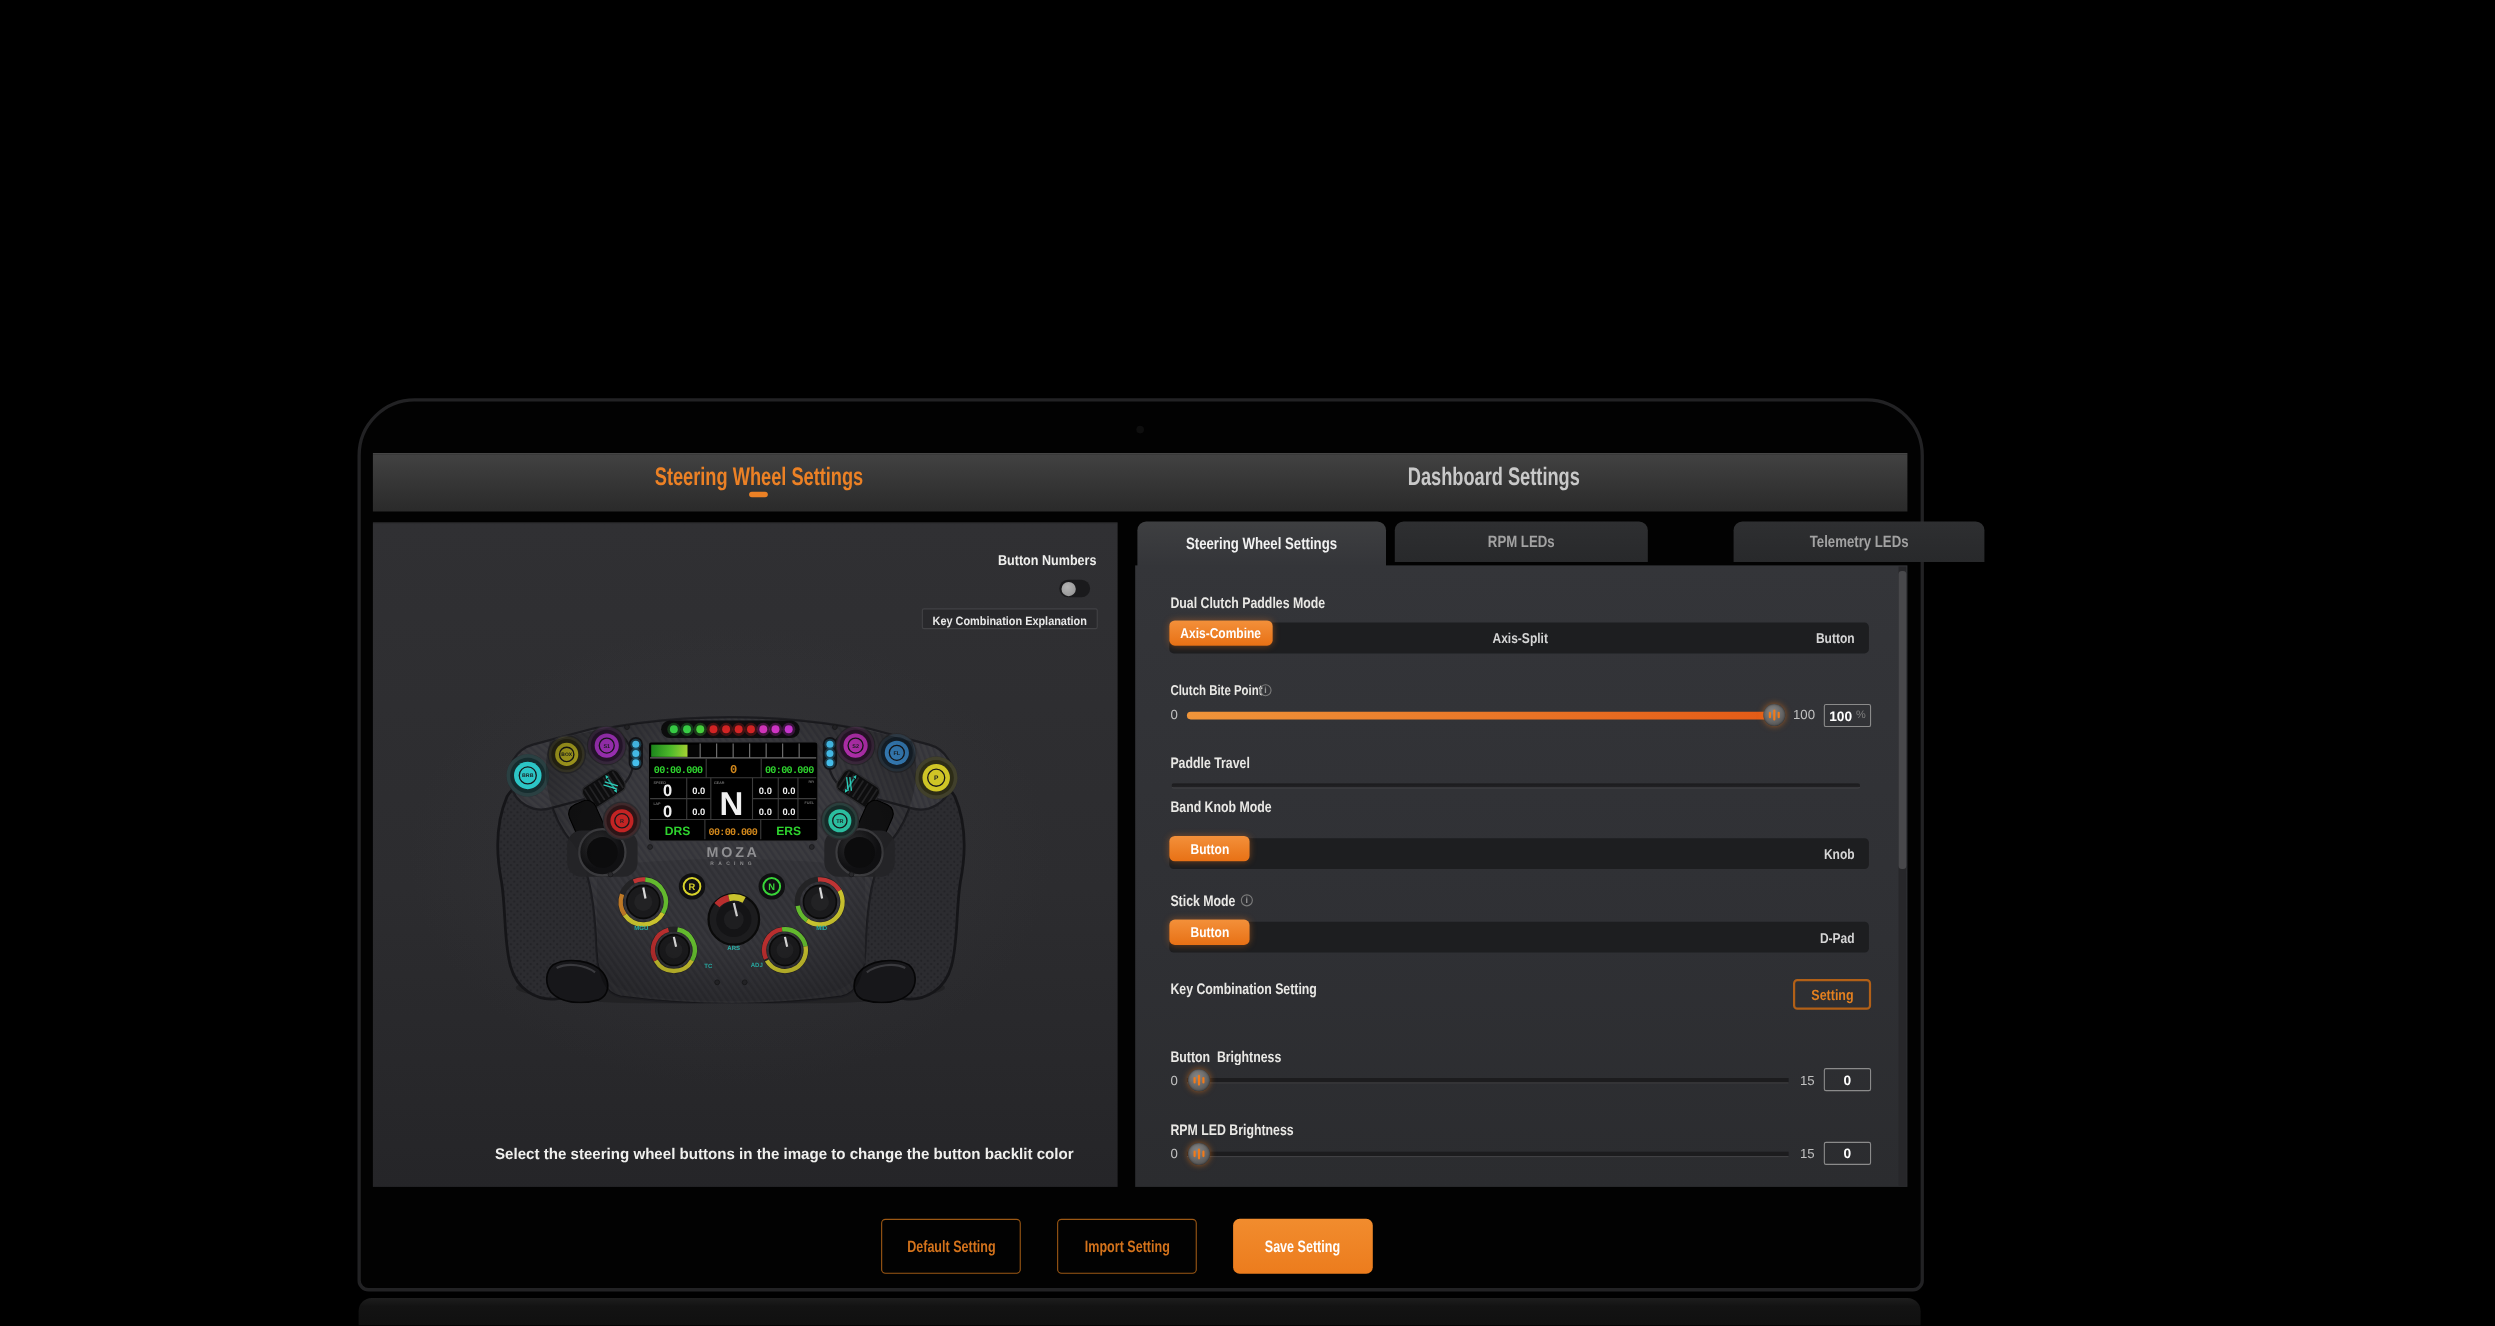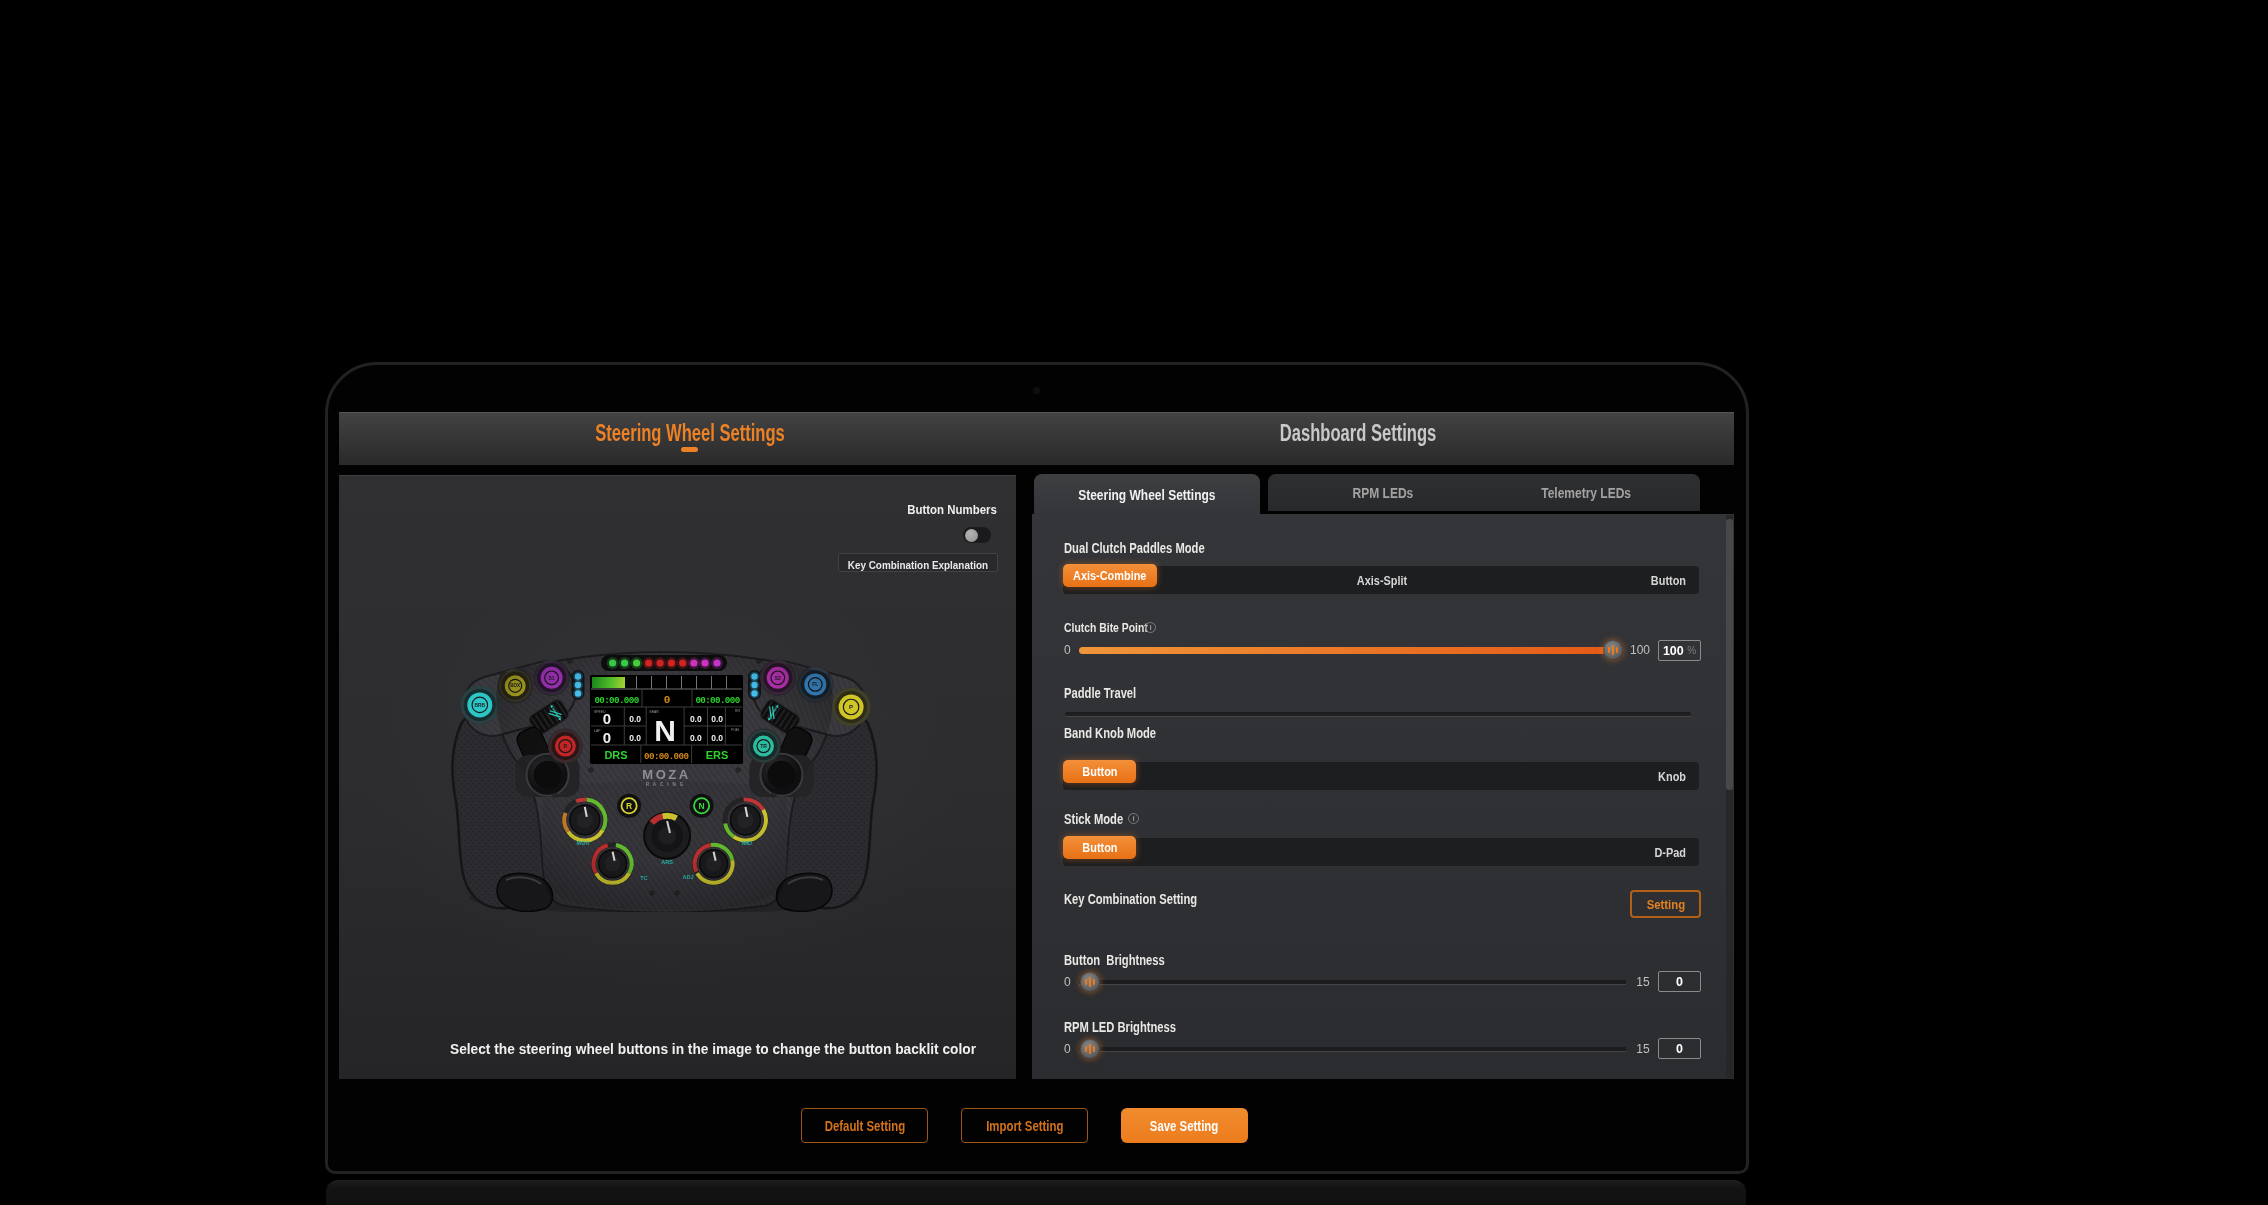--- a/index.html
+++ b/index.html
@@ -31,21 +31,21 @@
     background:radial-gradient(circle at 40% 35%, #b5b5b5, #8e8e8e); position:absolute; }
   #kce { left:838px; top:553px; width:160px; height:19px; background:#29292c;
     border:1px solid #424245; border-radius:2px; color:#e8e8e8; font-size:11px;
     display:flex; align-items:flex-end; justify-content:center; font-weight:bold; }
   #caption { left:450px; top:1041px; font-size:14px; font-weight:bold; color:#f0f0ee; white-space:nowrap; transform:scaleX(0.98); transform-origin:left center; }
   
   .tab { top:474px; height:41px; border-radius:8px 8px 0 0; display:flex; align-items:center; justify-content:center;
     font-size:15px; font-weight:bold; }
   #tab1 { left:1034px; width:226px; background:linear-gradient(180deg,#3e3f41,#343539); color:#f2f2f2; }
   #tab2 { left:1268px; width:230px; height:37px; background:linear-gradient(180deg,#2e2f31,#28292b); color:#a3a3a3; }
-  #tab3 { left:1472px; width:228px; height:37px; background:linear-gradient(180deg,#2e2f31,#28292b); color:#a3a3a3; }
+  #tab3 { left:1576px; width:228px; height:37px; background:linear-gradient(180deg,#2e2f31,#28292b); color:#a3a3a3; }
   
   #rpanel { left:1032px; top:514px; width:702px; height:565px;
     background:linear-gradient(180deg,#343539 0%,#2f3034 60%,#2b2c2f 100%); }
   #scrolltrack { left:1726px; top:515px; width:7px; height:563px; background:#27272a; }
   #scrollthumb { left:1726px; top:519px; width:7px; height:271px; background:#48484b; border-radius:3px; }
   .lbl { font-size:14px; font-weight:bold; color:#e9e8e5; white-space:nowrap; transform:scaleX(0.80); transform-origin:left center; }
   .cx85 { display:inline-block; transform:scaleX(0.80); }
   .cx76 { display:inline-block; transform:scaleX(0.76); }
   .cx84 { display:inline-block; transform:scaleX(0.84); }
   .seg { left:1063px; width:636px; height:28px; background:#1d1e20; border-radius:4px; }
@@ -64,21 +64,21 @@
     color:#9a9a9a; font-size:8px; line-height:10px; text-align:center; font-weight:bold; }
   .track-dark { height:5px; background:linear-gradient(180deg,#1b1b1d,#222225); border-bottom:1px solid #47474a; border-radius:2px; }
   .thumb { width:20px; height:20px; border-radius:50%;
     background:radial-gradient(circle at 42% 35%, #878787, #5a5a5a 70%, #474747);
     box-shadow:0 0 6px rgba(240,122,24,0.6), inset 0 0 2px rgba(0,0,0,.6); }
   .thumb .b1,.thumb .b2,.thumb .b3 { position:absolute; width:2px; background:#f07a1a; border-radius:1px; }
   .thumb .b1 { left:5.4px; top:7px; height:6px; }
   .thumb .b2 { left:9px; top:5px; height:10px; }
   .thumb .b3 { left:12.6px; top:7px; height:6px; }
   
-  .bbtn { top:1108px; height:35px; border-radius:4px; display:flex; align-items:center; justify-content:center;
+  .bbtn { top:1108px; height:50px; border-radius:4px; display:flex; align-items:center; justify-content:center;
     font-size:15px; font-weight:bold; }
   #bdef { left:801px; width:127px; border:1.5px solid #9c5814; color:#d4731c; }
   #bimp { left:961px; width:127px; border:1.5px solid #9c5814; color:#d4731c; }
   #bsave { left:1121px; width:127px; background:linear-gradient(180deg,#f18c2e,#ec7c1d); color:#fff; border-radius:6px; }
 </style>
 </head>
 <body>
 <div id="stage">
   <div class="abs" id="bezel"></div>
   <div class="abs" id="cam"></div>

